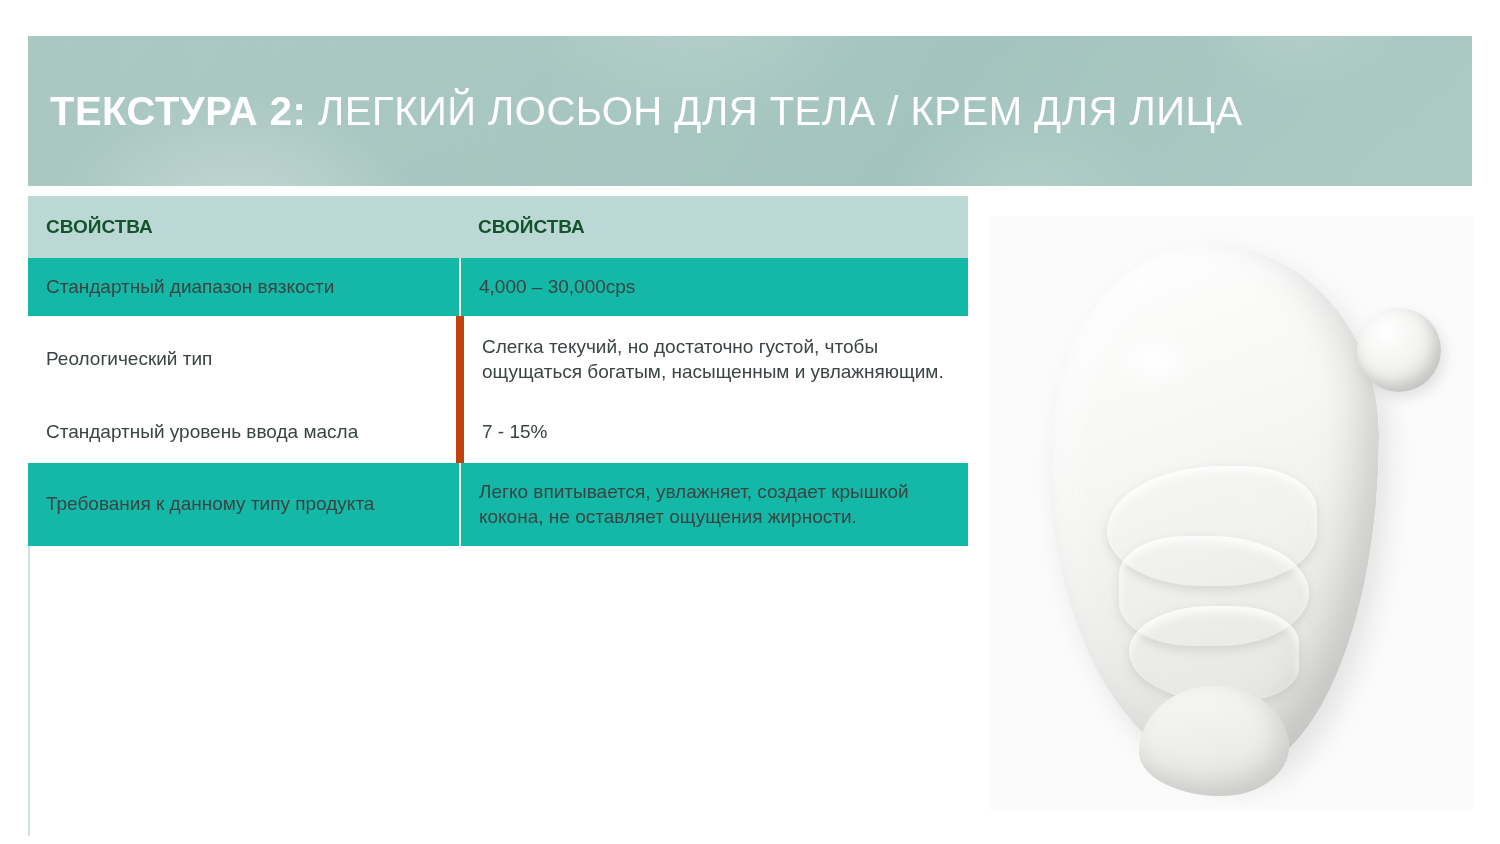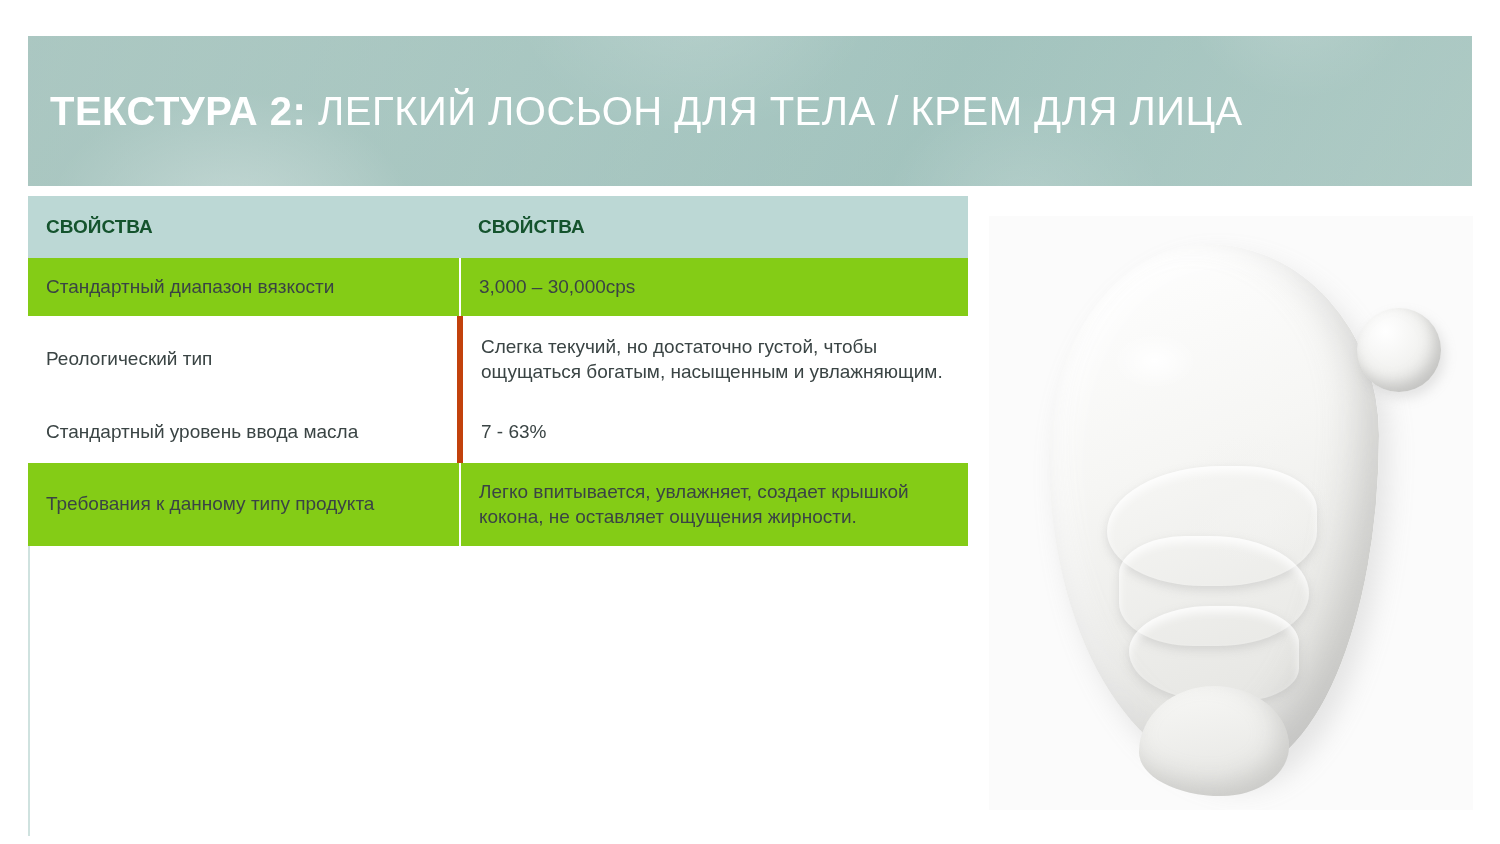--- a/index.html
+++ b/index.html
@@ -77,29 +77,29 @@
   .table td {
     font-size: 19px;
     color: #3a4444;
     font-weight: 400;
     padding: 16px 18px;
     vertical-align: middle;
     line-height: 1.35;
     border-bottom: 2px solid #ffffff;
   }
   .table tr.alt td {
-    background: #84cc16;
+    background: #14b8a6;
   }
   .table tr.plain td {
     background: #ffffff;
   }
   .table td.prop {
     border-right: 2px solid #ffffff;
   }
-  .table tr.plain td.prop { border-right: 6px solid #c2410c; }
+  .table tr.plain td.prop { border-right: 8px solid #c2410c; }
   .table tr:last-child td { border-bottom: none; }
 
   
   .table-edge {
     position: absolute;
     left: 28px;
     top: 196px;
     width: 2px;
     height: 640px;
     background: #cfe2df;
@@ -185,29 +185,29 @@
     </colgroup>
   <thead>
     <tr>
       <th>СВОЙСТВА</th>
       <th>СВОЙСТВА</th>
     </tr>
   </thead>
   <tbody>
     <tr class="alt">
       <td class="prop">Стандартный диапазон вязкости</td>
-      <td>3,000 – 30,000cps</td>
+      <td>4,000 – 30,000cps</td>
     </tr>
     <tr class="plain">
       <td class="prop">Реологический тип</td>
       <td>Слегка текучий, но достаточно густой, чтобы ощущаться богатым, насыщенным и увлажняющим.</td>
     </tr>
     <tr class="plain">
       <td class="prop">Стандартный уровень ввода масла</td>
-      <td>7 - 63%</td>
+      <td>7 - 15%</td>
     </tr>
     <tr class="alt">
       <td class="prop">Требования к данному типу продукта</td>
       <td>Легко впитывается, увлажняет, создает крышкой кокона, не оставляет ощущения жирности.</td>
     </tr>
   </tbody>
 </table>
 
 <div class="product">
   <div class="cream-blob"></div>

